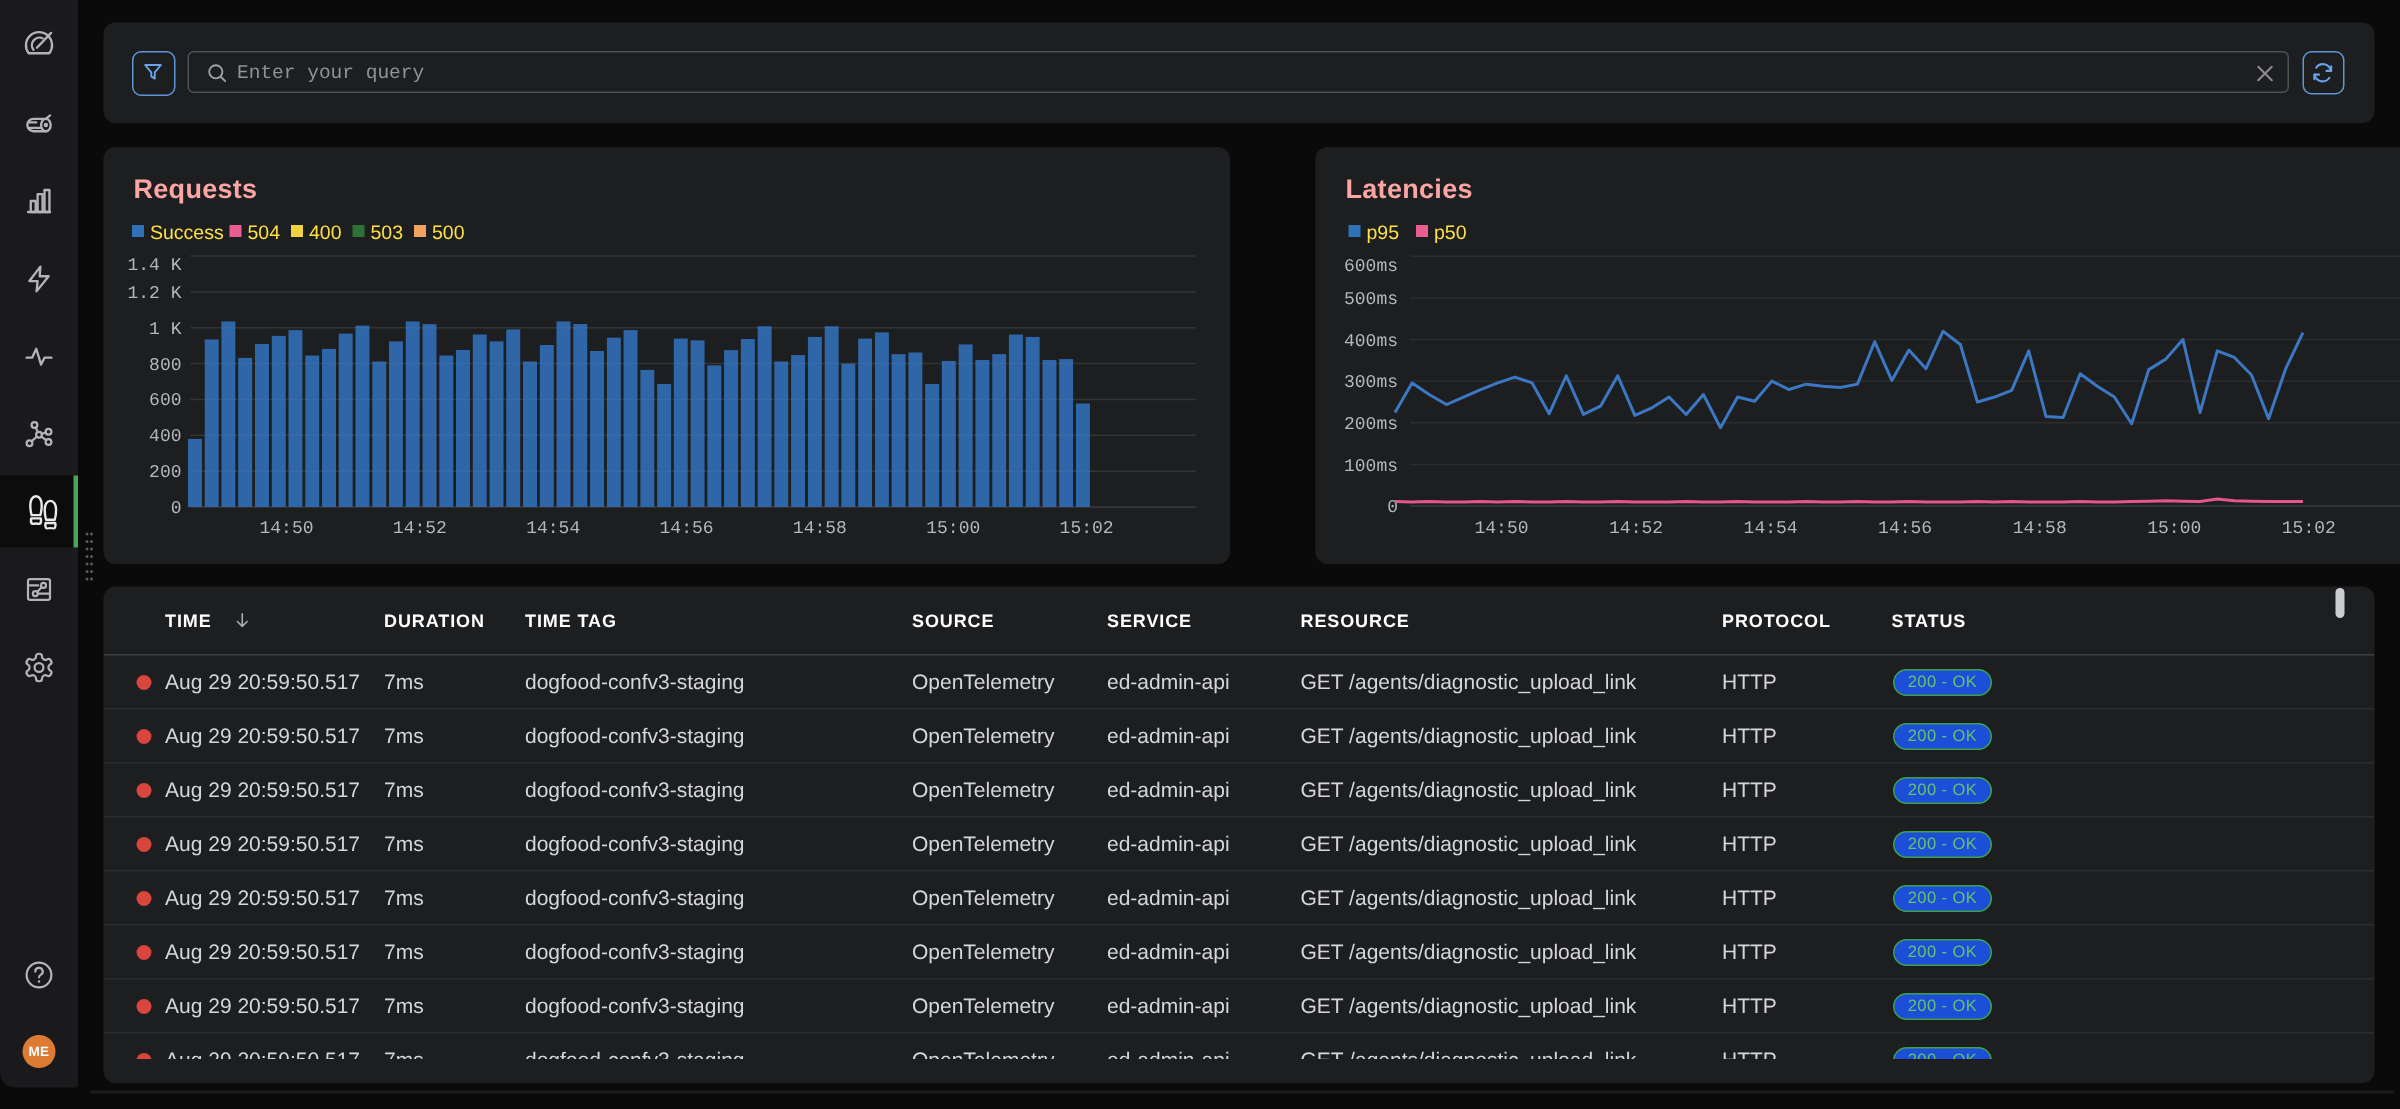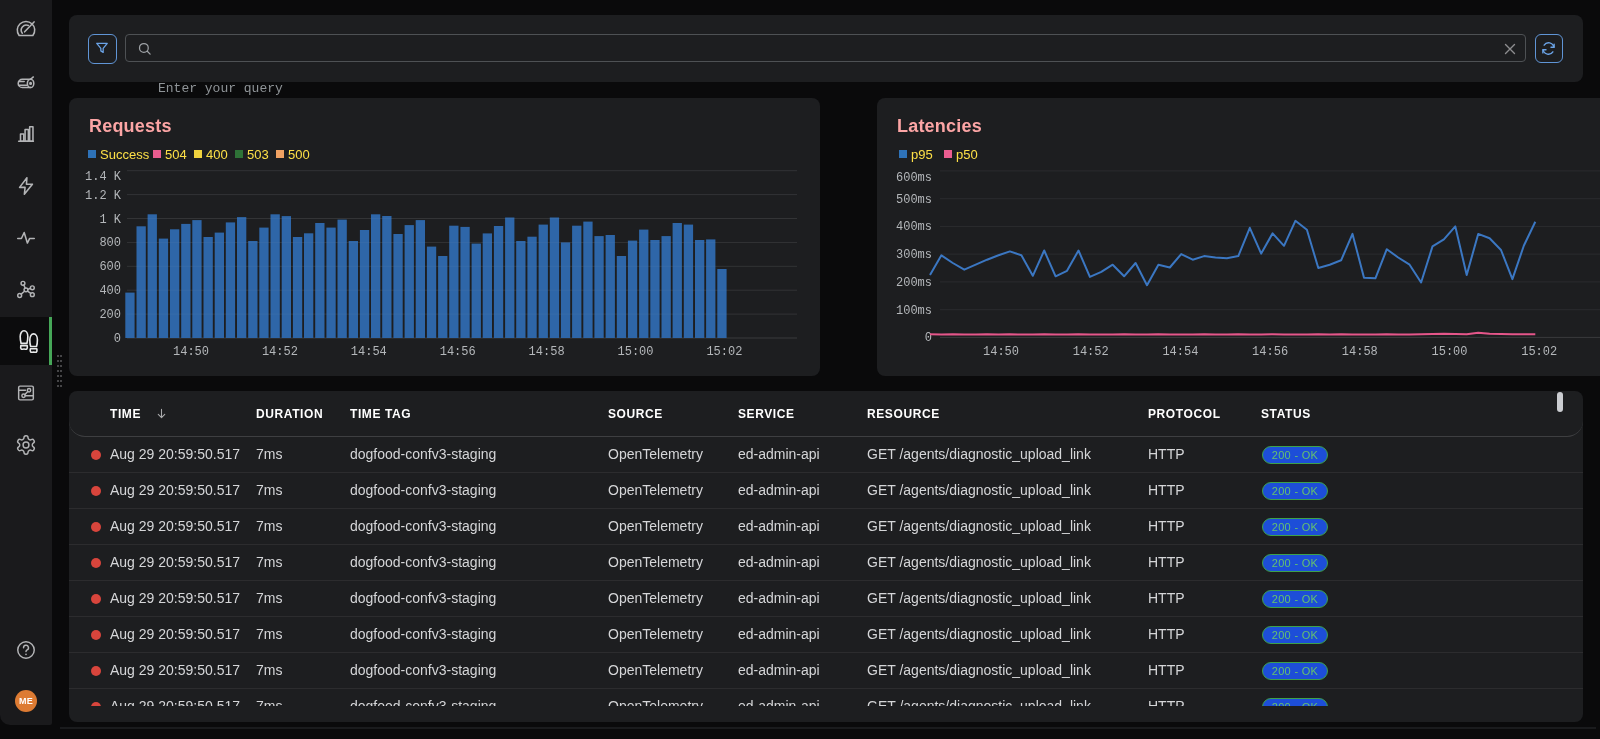--- a/index.html
+++ b/index.html
@@ -119,21 +119,21 @@
   <div style="position:absolute;left:19px;top:19px;width:29px;height:30px;border:1.5px solid #6095d6;border-radius:6px;">
     <svg style="position:absolute;left:6px;top:6px" width="14" height="14" viewBox="0 0 24 24" fill="none" stroke="#6ba3e6" stroke-width="2.2" stroke-linecap="round" stroke-linejoin="round">
         <path d="M3 4h18l-7 8.5v7l-4-2.5v-4.5z"></path>
       </svg>
   </div>
   <div style="position:absolute;left:56px;top:19px;width:1401px;height:28px;border:1px solid #4e5154;border-radius:4px;">
     <svg style="position:absolute;left:11px;top:6px" width="15" height="15" viewBox="0 0 24 24" fill="none" stroke="#9fa3a7" stroke-width="2" stroke-linecap="round">
         <circle cx="11" cy="11" r="7"></circle>
         <path d="M16.5 16.5 L 21 21"></path>
       </svg>
-    <span style="position:absolute;left:32px;top:6px;font-family:'Liberation Mono',monospace;font-size:13px;color:#8f9498;margin-top:40px;">Enter your query</span>
+    <span style="position:absolute;left:32px;top:6px;font-family:'Liberation Mono',monospace;font-size:13px;color:#8f9498;">Enter your query</span>
     <svg style="position:absolute;right:9px;top:8px" width="12" height="12" viewBox="0 0 12 12" stroke="#8d8d8f" stroke-width="1.4" stroke-linecap="round">
         <path d="M1.5 1.5 L 10.5 10.5 M10.5 1.5 L 1.5 10.5"></path>
       </svg>
   </div>
   <div style="position:absolute;left:1466px;top:19px;width:28px;height:29px;border:1.5px solid #6095d6;border-radius:6px;">
     <svg style="position:absolute;left:5px;top:5.5px" width="15" height="15" viewBox="0 0 24 24" fill="none" stroke="#6ba3e6" stroke-width="2.2" stroke-linecap="round" stroke-linejoin="round">
       <path d="M21 5 v5 h-5"></path>
         <path d="M3 19 v-5 h5"></path>
       <path d="M20.5 10 a8.5 8.5 0 0 0 -15.5 -3.3"></path>
         <path d="M3.5 14 a8.5 8.5 0 0 0 15.5 3.3"></path>
@@ -272,21 +272,21 @@
       <text x="213.7" y="257" text-anchor="middle" font-family="Liberation Mono, monospace" font-size="12" fill="#b4b7ba">14:52</text>
       <text x="303.4" y="257" text-anchor="middle" font-family="Liberation Mono, monospace" font-size="12" fill="#b4b7ba">14:54</text>
       <text x="393.1" y="257" text-anchor="middle" font-family="Liberation Mono, monospace" font-size="12" fill="#b4b7ba">14:56</text>
       <text x="482.8" y="257" text-anchor="middle" font-family="Liberation Mono, monospace" font-size="12" fill="#b4b7ba">14:58</text>
       <text x="572.5" y="257" text-anchor="middle" font-family="Liberation Mono, monospace" font-size="12" fill="#b4b7ba">15:00</text>
       <text x="662.2" y="257" text-anchor="middle" font-family="Liberation Mono, monospace" font-size="12" fill="#b4b7ba">15:02</text>
     </svg>
 </div>
 
 <div class="card" style="left:69px; top:391px; width:1514px; height:331px; overflow:hidden;">
-  <div style="position:absolute;left:0;top:0;width:100%;height:46px;border-bottom:1px solid #3e3f41;border-radius:16px;">
+  <div style="position:absolute;left:0;top:0;width:100%;height:46px;border-bottom:1px solid #3e3f41;">
     <span class="th" style="left:41px">TIME</span>
     <svg style="position:absolute;left:86px;top:16px" width="13" height="13" viewBox="0 0 24 24" fill="none" stroke="#a9aaac" stroke-width="2" stroke-linecap="round" stroke-linejoin="round">
         <path d="M12 4 v15 M6 13.5 l6 6 6-6"></path>
       </svg>
     <span class="th" style="left:187px">DURATION</span>
     <span class="th" style="left:281px">TIME TAG</span>
     <span class="th" style="left:539px">SOURCE</span>
     <span class="th" style="left:669px">SERVICE</span>
     <span class="th" style="left:798px">RESOURCE</span>
     <span class="th" style="left:1079px">PROTOCOL</span>

